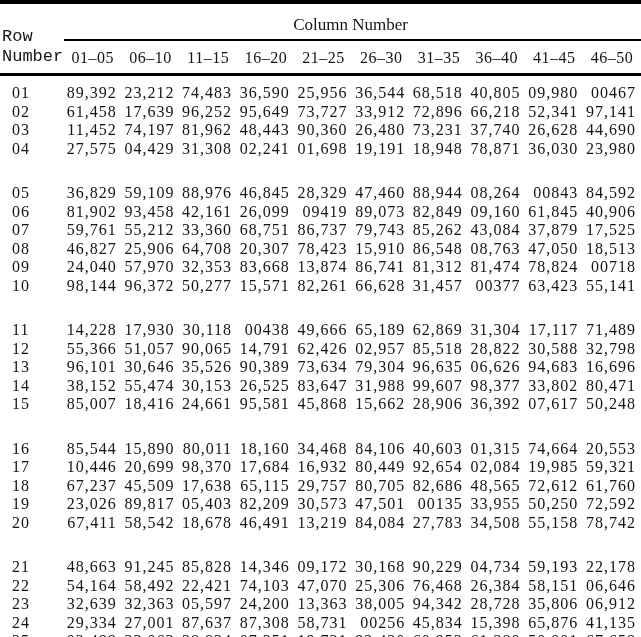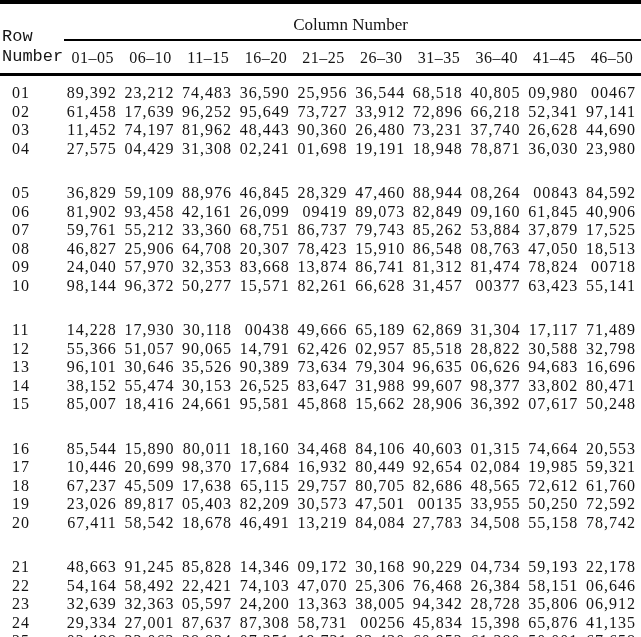--- a/index.html
+++ b/index.html
@@ -194,21 +194,21 @@
         </tr>
         <tr>
           <td class="row-num">07</td>
           <td class="val">59,761</td>
           <td class="val">55,212</td>
           <td class="val">33,360</td>
           <td class="val">68,751</td>
           <td class="val">86,737</td>
           <td class="val">79,743</td>
           <td class="val">85,262</td>
-          <td class="val">53,884</td>
+          <td class="val">43,084</td>
           <td class="val">37,879</td>
           <td class="val">17,525</td>
         </tr>
         <tr>
           <td class="row-num">08</td>
           <td class="val">46,827</td>
           <td class="val">25,906</td>
           <td class="val">64,708</td>
           <td class="val">20,307</td>
           <td class="val">78,423</td>

